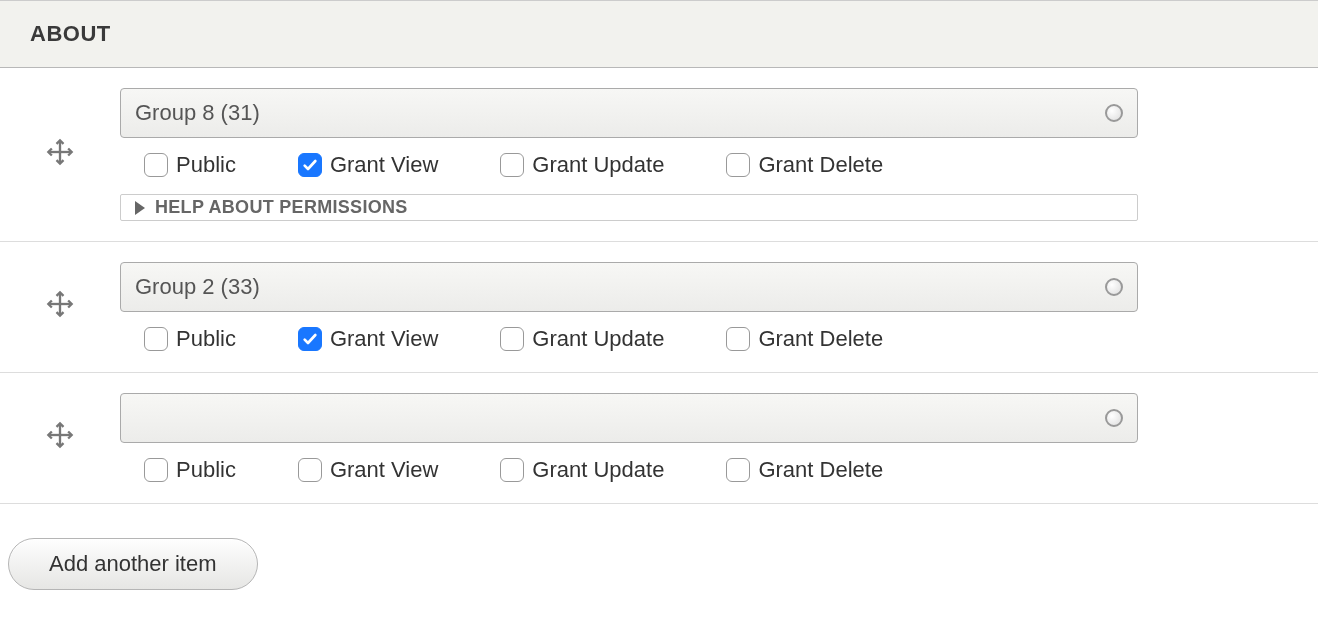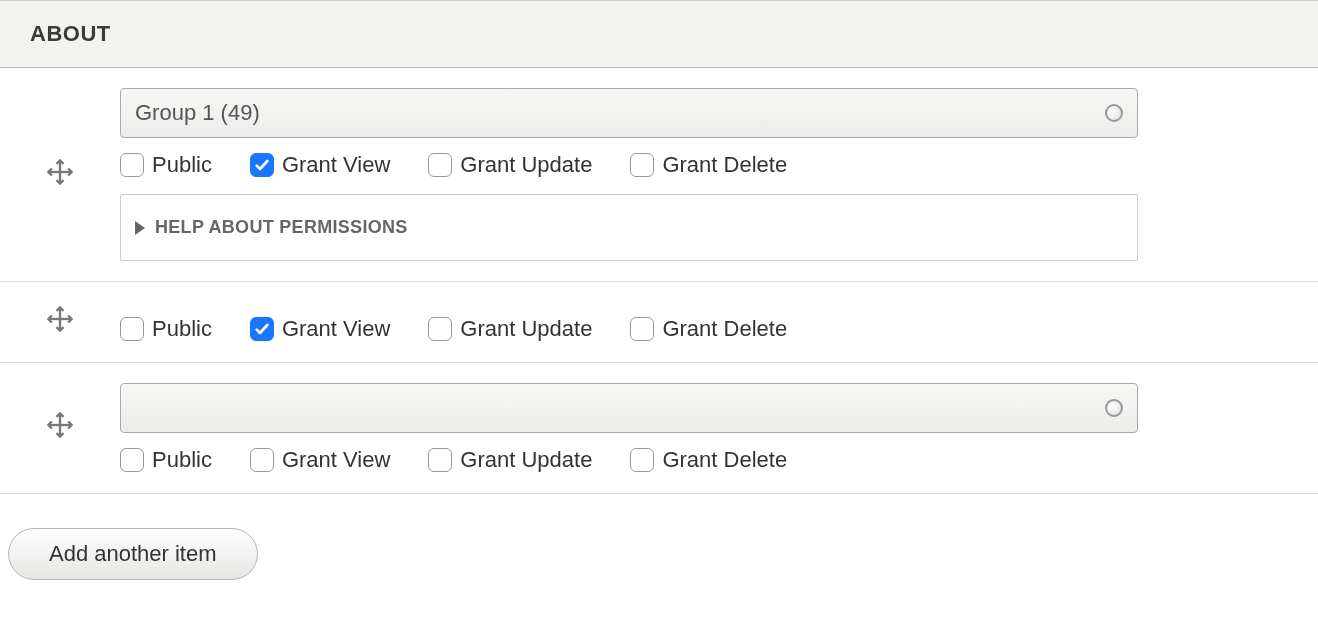--- a/index.html
+++ b/index.html
@@ -78,20 +78,21 @@
     align-items: center;
     flex-wrap: wrap;
   }
   .check {
     display: inline-flex;
     align-items: center;
     gap: 8px;
     font-size: 22px;
     color: #333;
     cursor: pointer;
+    margin-left: 24px;
   }
   .box {
     width: 24px;
     height: 24px;
     border: 1.5px solid #999;
     border-radius: 6px;
     background: #fff;
     display: inline-flex;
     align-items: center;
     justify-content: center;
@@ -102,21 +103,21 @@
     border-color: #1977ff;
   }
   .box.checked svg { display: block; }
   .box svg { display: none; width: 16px; height: 16px; }
 
   .help-bar {
     margin-top: 16px;
     border: 1px solid #ccc;
     border-radius: 2px;
     background: #fff;
-    padding: 22px 14px;
+    padding: 2px 14px;
     display: flex;
     align-items: center;
     gap: 10px;
     color: #666;
     font-size: 18px;
     font-weight: 600;
     letter-spacing: 0.3px;
     cursor: pointer;
   }
   .help-bar .tri {
@@ -155,21 +156,21 @@
             <line x1="12" y1="3" x2="12" y2="21"></line>
             <line x1="3" y1="12" x2="21" y2="12"></line>
             <polyline points="9 5 12 2 15 5"></polyline>
             <polyline points="9 19 12 22 15 19"></polyline>
             <polyline points="5 9 2 12 5 15"></polyline>
             <polyline points="19 9 22 12 19 15"></polyline>
           </svg></span>
       </div>
       <div class="content-col">
         <div class="select">
-          <span>Group 1 (49)</span>
+          <span>Group 8 (31)</span>
           <span class="ring"></span>
         </div>
         <div class="checks">
           <label class="check">
             <span class="box"></span>
             <span>Public</span>
           </label>
           <label class="check">
             <span class="box checked">
               <svg viewBox="0 0 24 24" fill="none" stroke="#fff" stroke-width="4" stroke-linecap="round" stroke-linejoin="round">
@@ -198,20 +199,24 @@
         <span><svg class="drag-icon" viewBox="0 0 24 24" fill="none" stroke="#777" stroke-width="2">
             <line x1="12" y1="3" x2="12" y2="21"></line>
             <line x1="3" y1="12" x2="21" y2="12"></line>
             <polyline points="9 5 12 2 15 5"></polyline>
             <polyline points="9 19 12 22 15 19"></polyline>
             <polyline points="5 9 2 12 5 15"></polyline>
             <polyline points="19 9 22 12 19 15"></polyline>
           </svg></span>
       </div>
       <div class="content-col">
+        <div class="select">
+          <span>Group 2 (33)</span>
+          <span class="ring"></span>
+        </div>
         <div class="checks">
           <label class="check">
             <span class="box"></span>
             <span>Public</span>
           </label>
           <label class="check">
             <span class="box checked">
               <svg viewBox="0 0 24 24" fill="none" stroke="#fff" stroke-width="4" stroke-linecap="round" stroke-linejoin="round">
                 <polyline points="4 13 9 18 20 6"></polyline>
               </svg>

